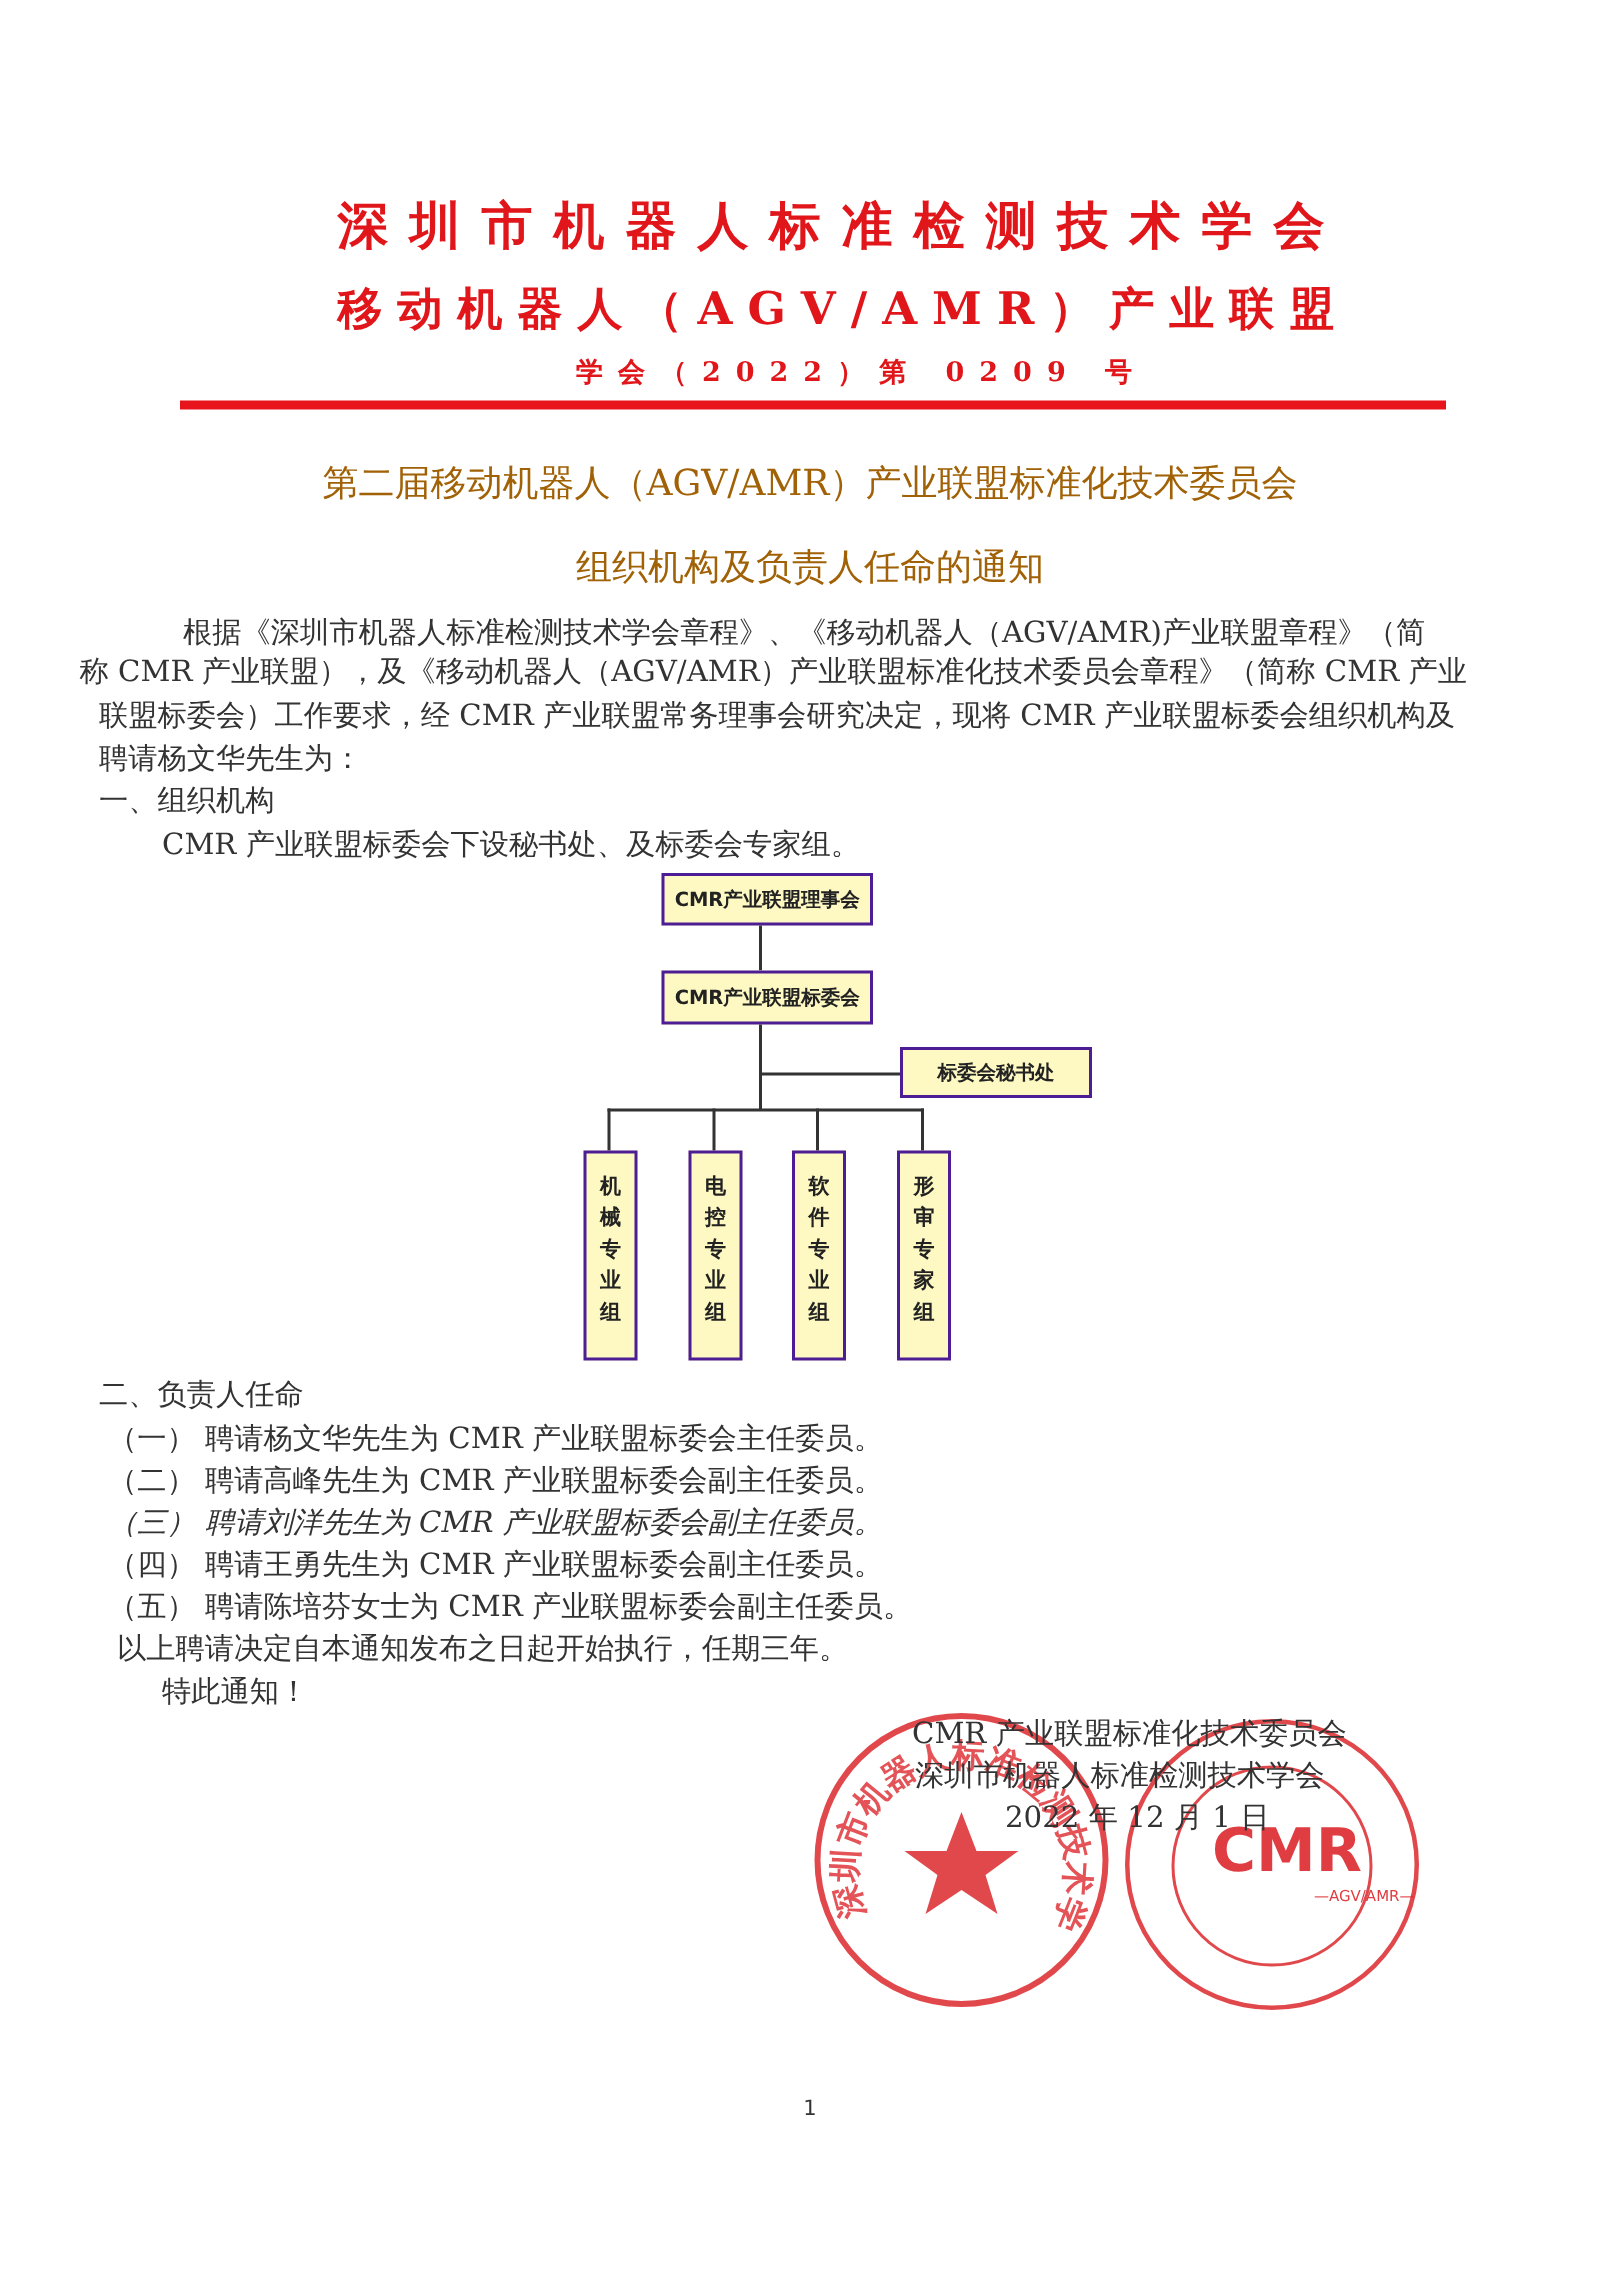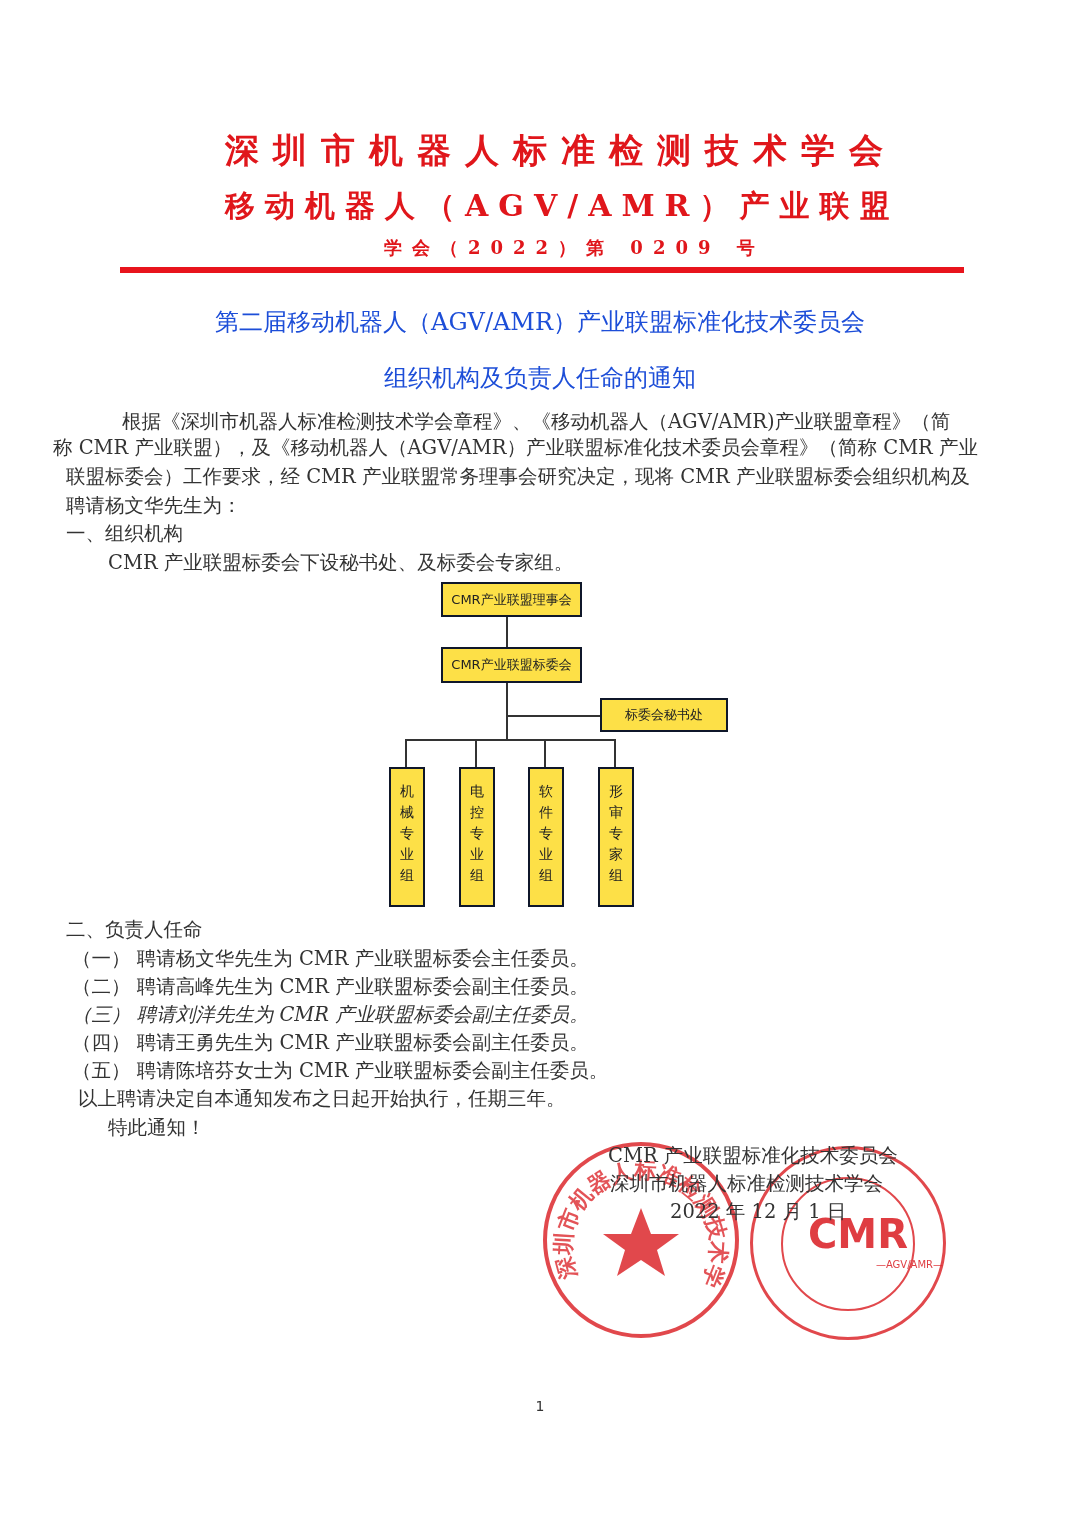--- a/index.html
+++ b/index.html
@@ -4,27 +4,27 @@
 <style>
   html, body { margin:0; padding:0; background:#ffffff; }
   body { width:1080px; height:1527px; position:relative; overflow:hidden;
          font-family:"DejaVu Serif","Liberation Serif",serif; color:#2a2a2a; }
   .abs { position:absolute; }
   .hdr { color:#e0161b; font-weight:bold; font-family:"DejaVu Serif",serif; white-space:nowrap; }
   .hdr1 { left:225px; top:128px; font-size:34px; letter-spacing:14px; }
   .hdr2 { left:225px; top:186px; font-size:30px; letter-spacing:10px; }
   .hdr3 { left:384px; top:236px; font-size:18px; letter-spacing:10px; }
   .redline { left:120px; top:267px; width:844px; height:6px; background:#e8141c; }
-  .title { width:1080px; left:0; text-align:center; font-size:24px; color:#1d4ed8; white-space:nowrap; }
+  .title { width:1080px; left:0; text-align:center; font-size:24px; color:#a16207; white-space:nowrap; }
   .t1 { top:306px; }
   .t2 { top:362px; }
   .line { white-space:nowrap; font-size:19.5px; color:#333; }
   
-  .box { position:absolute; border:2px solid #0f172a; background:#fde047; font-family:"DejaVu Sans",sans-serif;
-         font-weight:normal; font-size:13px; color:#222; display:flex; align-items:center; justify-content:center; box-sizing:border-box; }
+  .box { position:absolute; border:2px solid #4c1d95; background:#fef9c3; font-family:"DejaVu Sans",sans-serif;
+         font-weight:bold; font-size:13px; color:#222; display:flex; align-items:center; justify-content:center; box-sizing:border-box; }
   .vbox { flex-direction:column; justify-content:flex-start; padding-top:12px; line-height:21px; font-size:14px; }
   .ln { position:absolute; background:#333; }
   
   .stamp { position:absolute; border-radius:50%; border:4px solid rgba(220,40,45,0.85); box-sizing:border-box; }
   .sigtext { white-space:nowrap; font-size:19.5px; color:#333; position:absolute; }
 </style>
 </head>
 <body>
 
 <div class="abs hdr hdr1">深圳市机器人标准检测技术学会</div>

